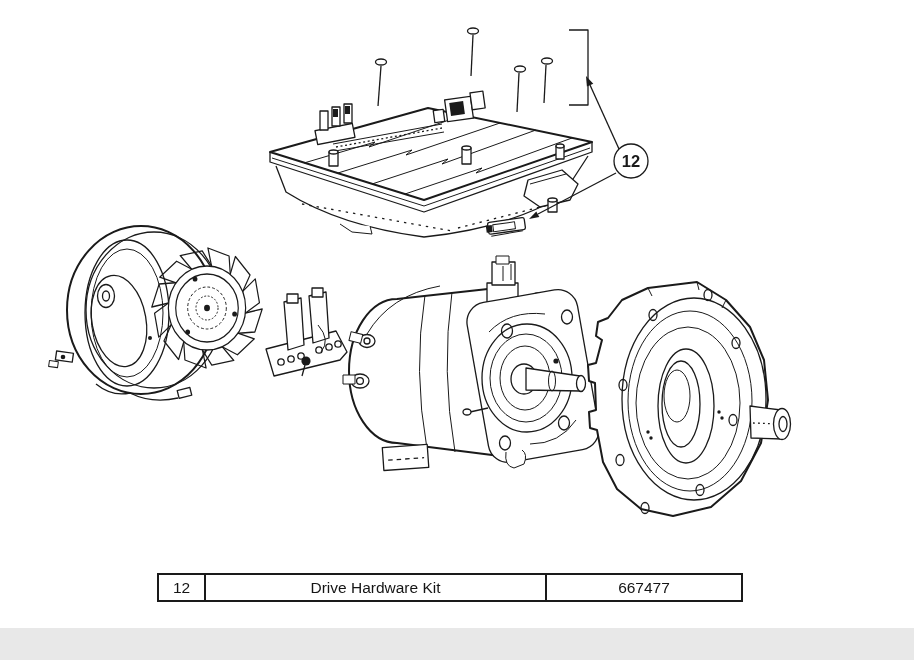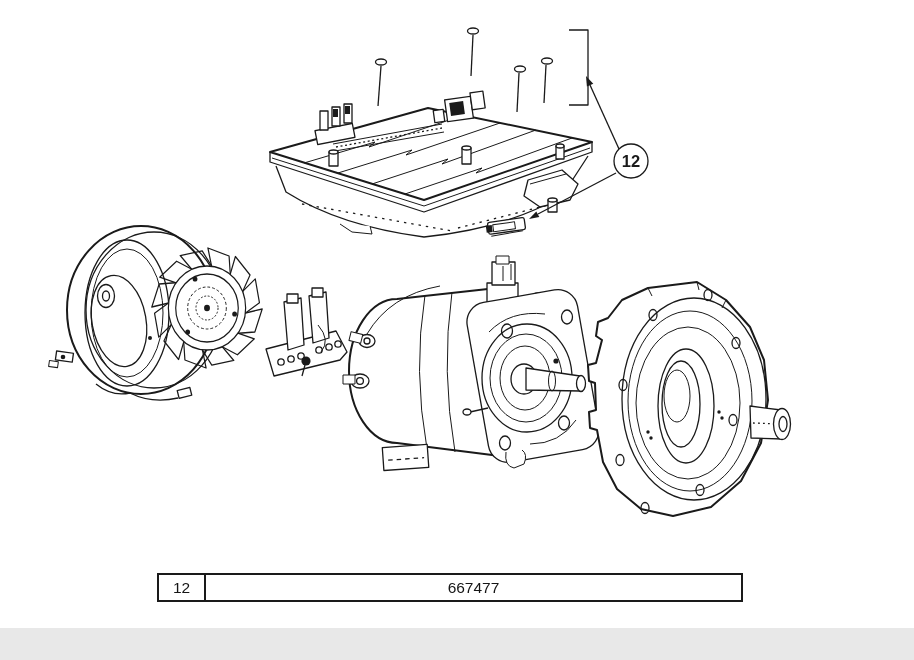--- a/index.html
+++ b/index.html
@@ -258,16 +258,17 @@
       <path class="w" d="M750,406 L781,410 L782,439 L751,438 Z"></path>
       <line x1="753" y1="423" x2="779" y2="424" stroke-width="27" stroke-dasharray="1.8 3.2"></line>
       <ellipse class="w" cx="782" cy="424" rx="8.5" ry="15.5" stroke-width="1.6"></ellipse>
       <ellipse cx="783" cy="424" rx="4" ry="7.5"></ellipse>
     </g>
   </g>
 </svg>
 
 <div class="parts-table">
   <div class="cell cell-ref">12</div>
+  <div class="cell cell-desc">Drive Hardware Kit</div>
   <div class="cell cell-pn">667477</div>
 </div>
 
 </div>
 
 </body></html>

